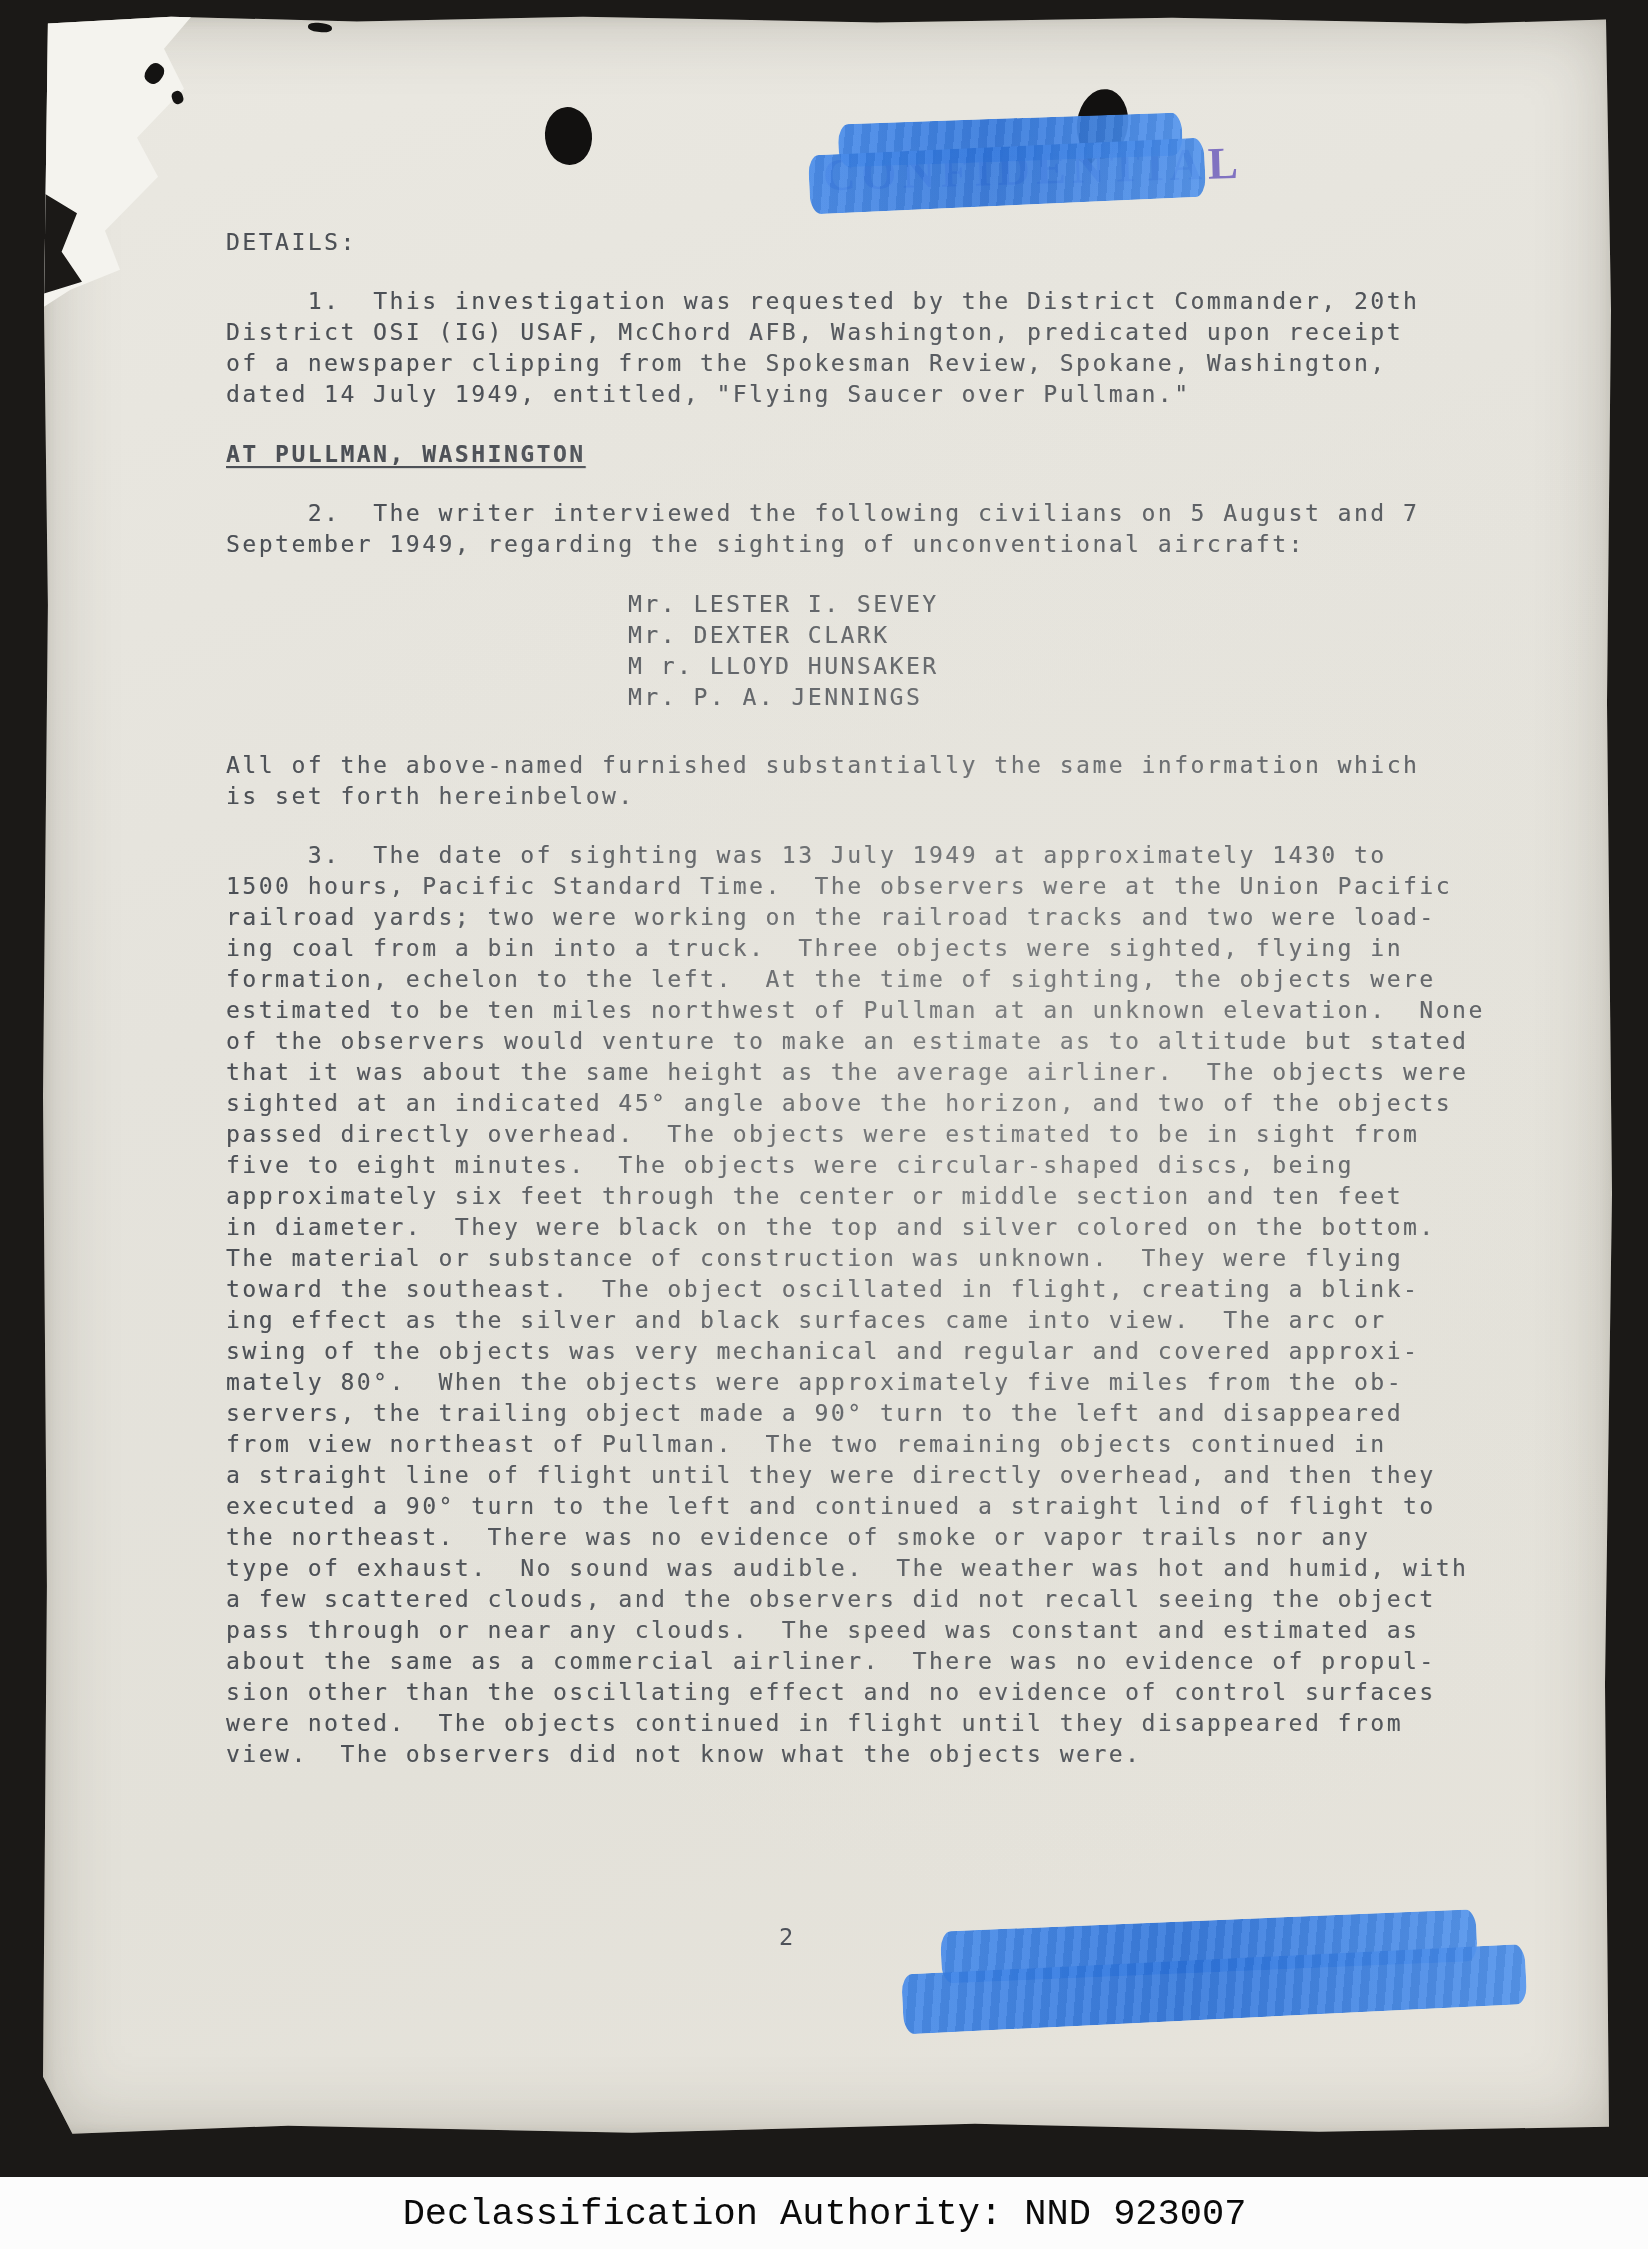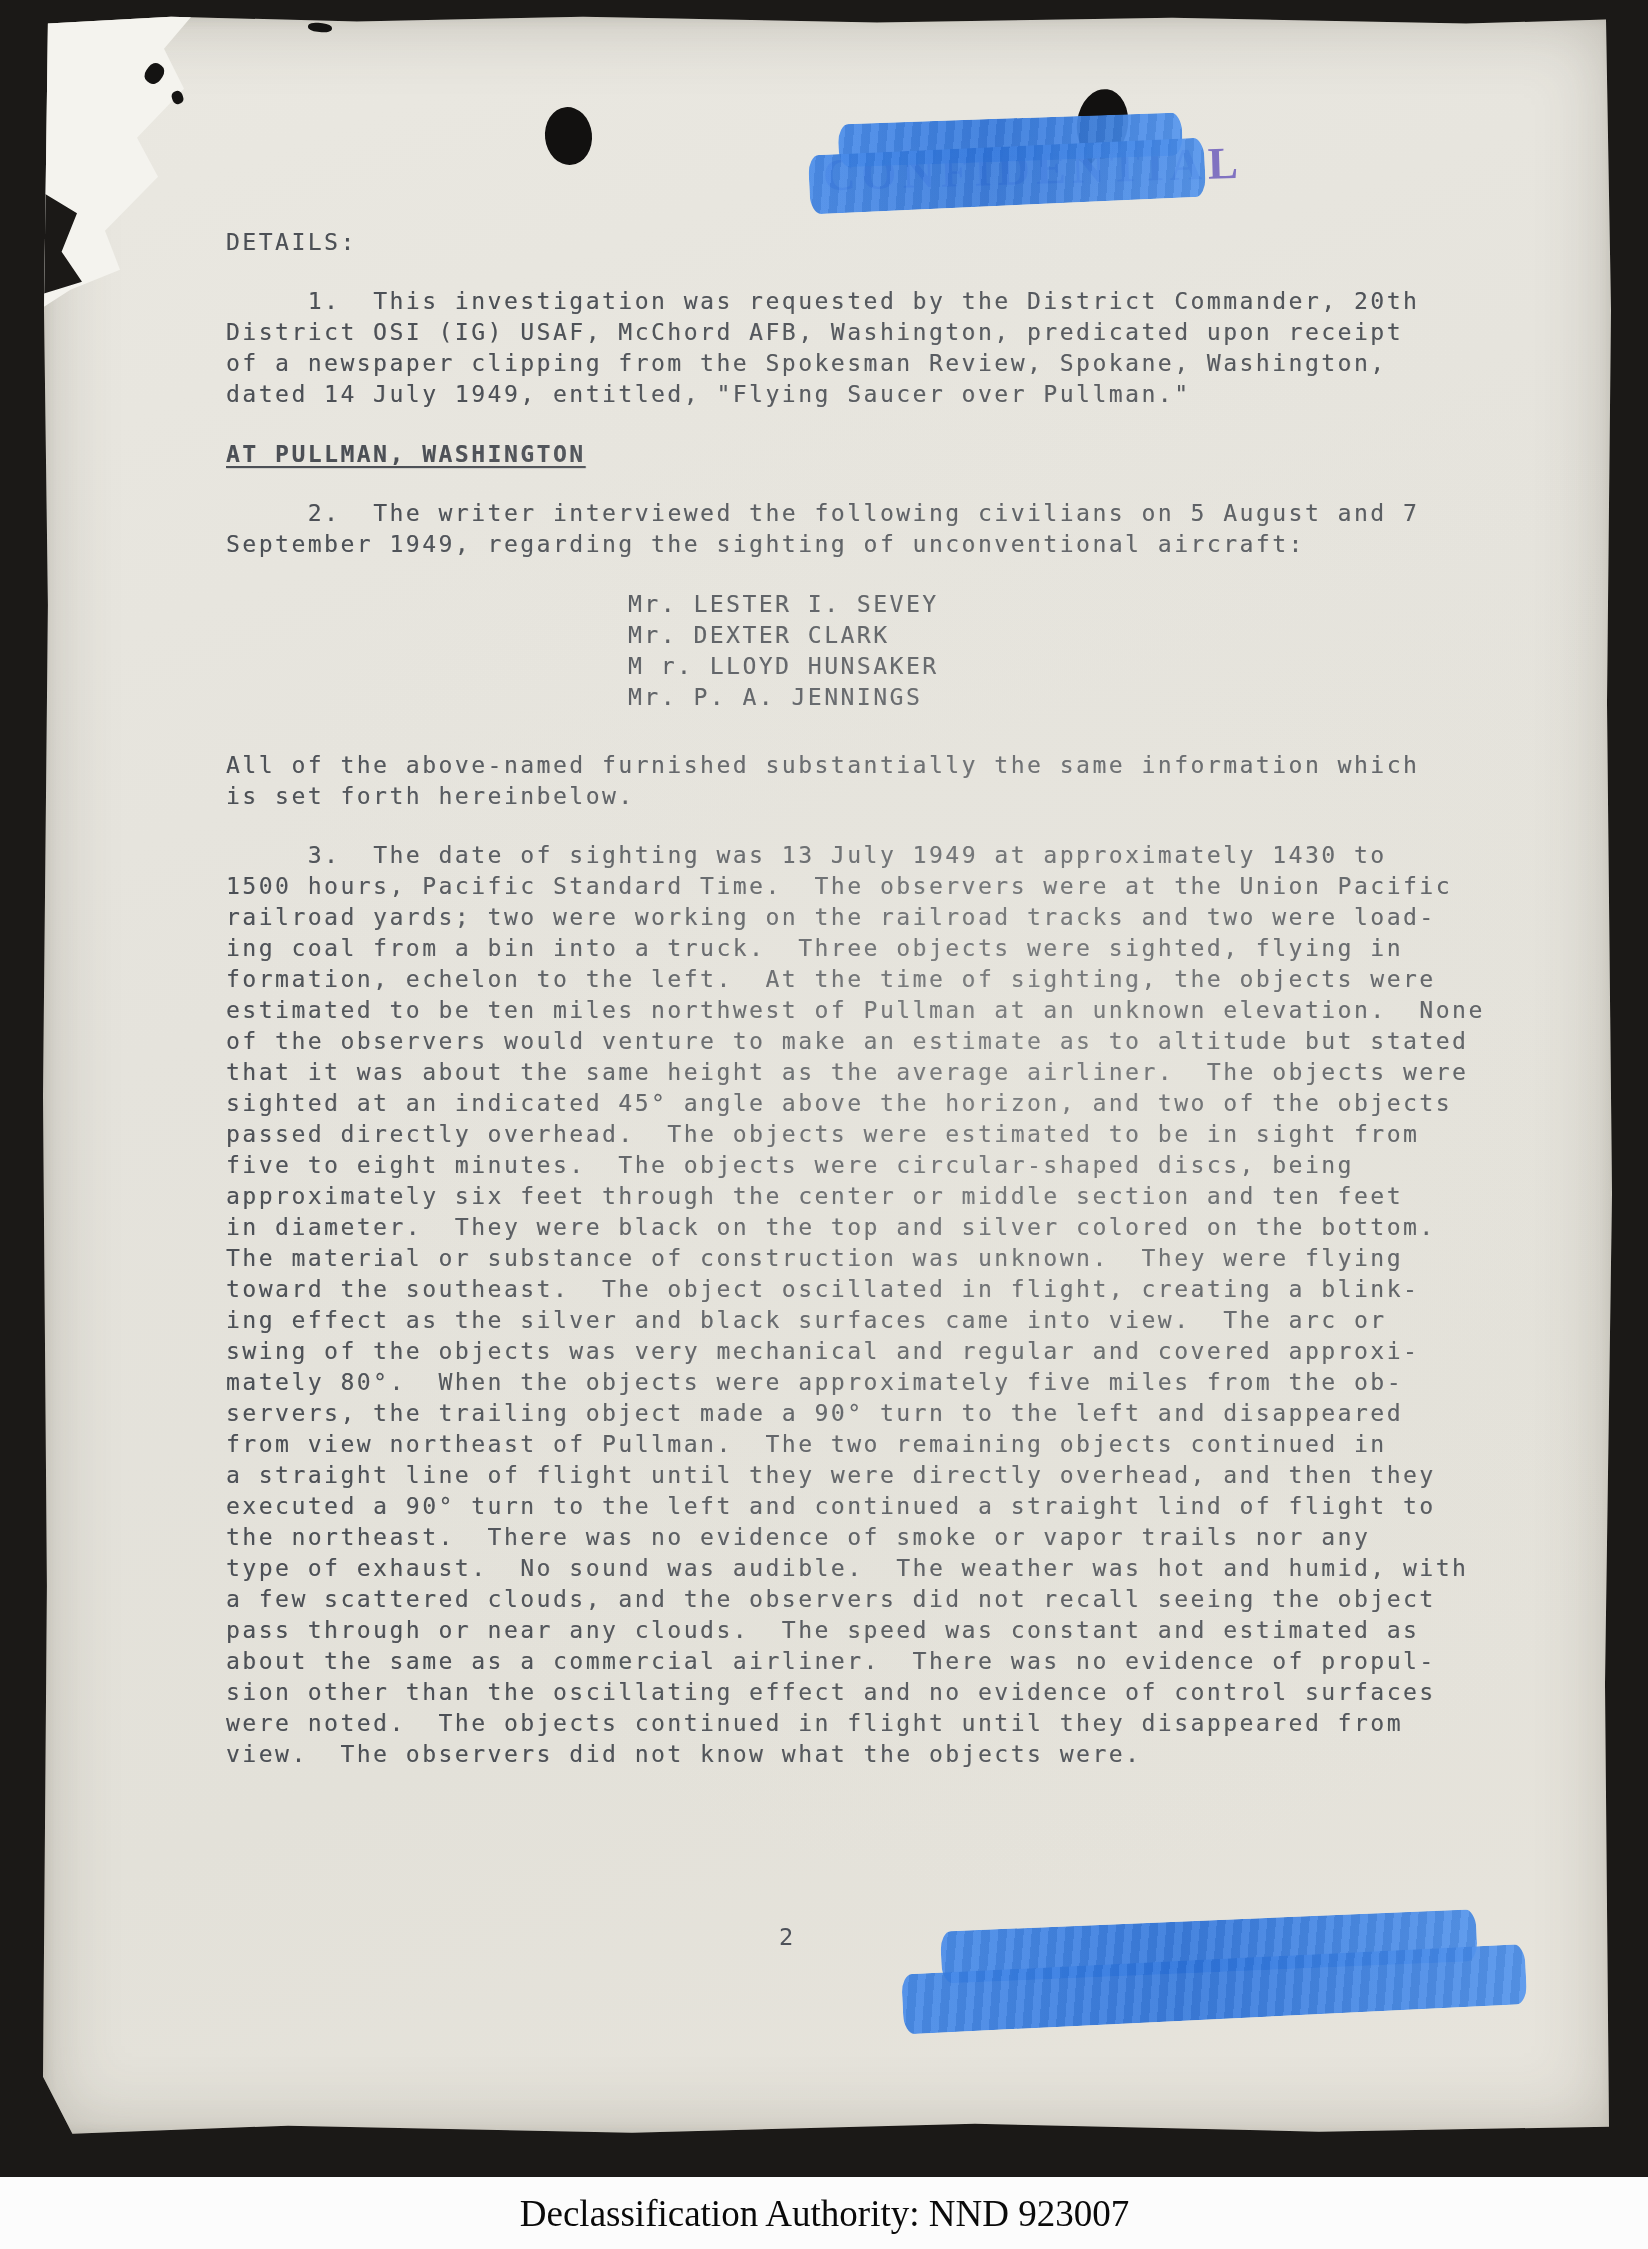--- a/index.html
+++ b/index.html
@@ -71,21 +71,21 @@
   .witness-list div{white-space:pre;}
   .page-number{position:absolute;left:736px;top:1907px;font-size:23.6px;color:#4e525a;}
   .fade{
     position:absolute;inset:0;pointer-events:none;
     background:radial-gradient(ellipse at 62% 48%,rgba(233,231,223,.32),rgba(233,231,223,0) 58%);
   }
   
   .footer-bar{
     position:absolute;left:0;top:2177px;width:1649px;height:73px;background:#fcfcfc;
     display:flex;align-items:center;justify-content:center;
-    font-family:Liberation Serif, serif;font-size:37px;color:#0a0a0a;
+    font-family:Liberation Mono, monospace;font-size:37px;color:#0a0a0a;
   }
 </style>
 </head>
 <body>
 
 <div class="paper">
 
   <div class="torn-corner"></div>
   <div class="torn-gap"></div>
   <div class="speck speck1"></div>

